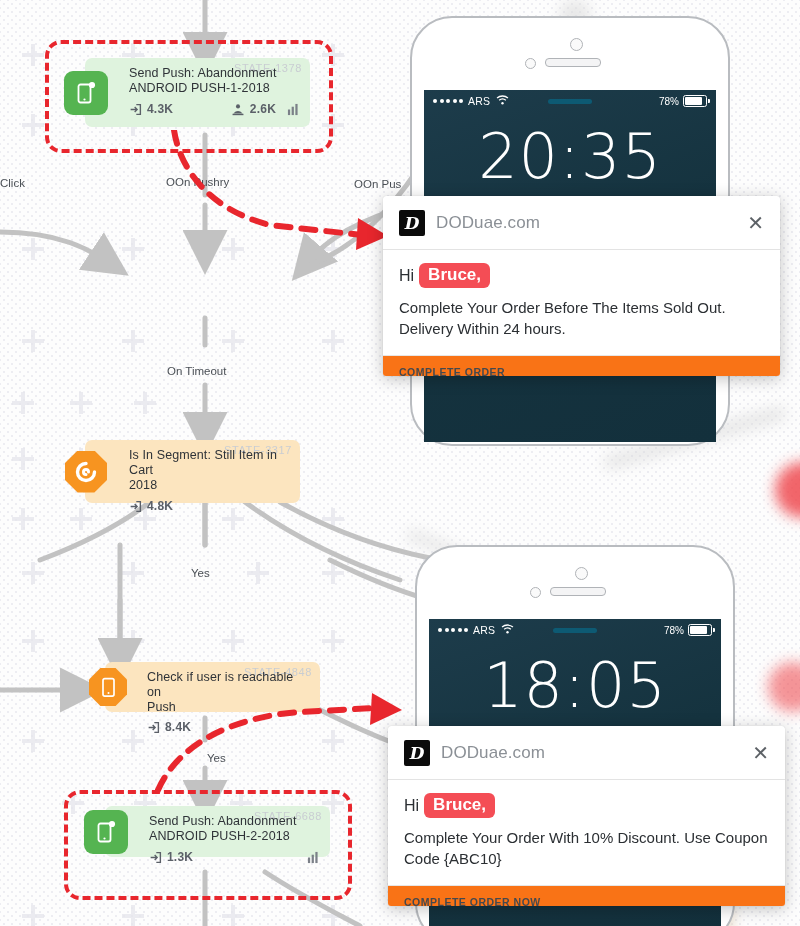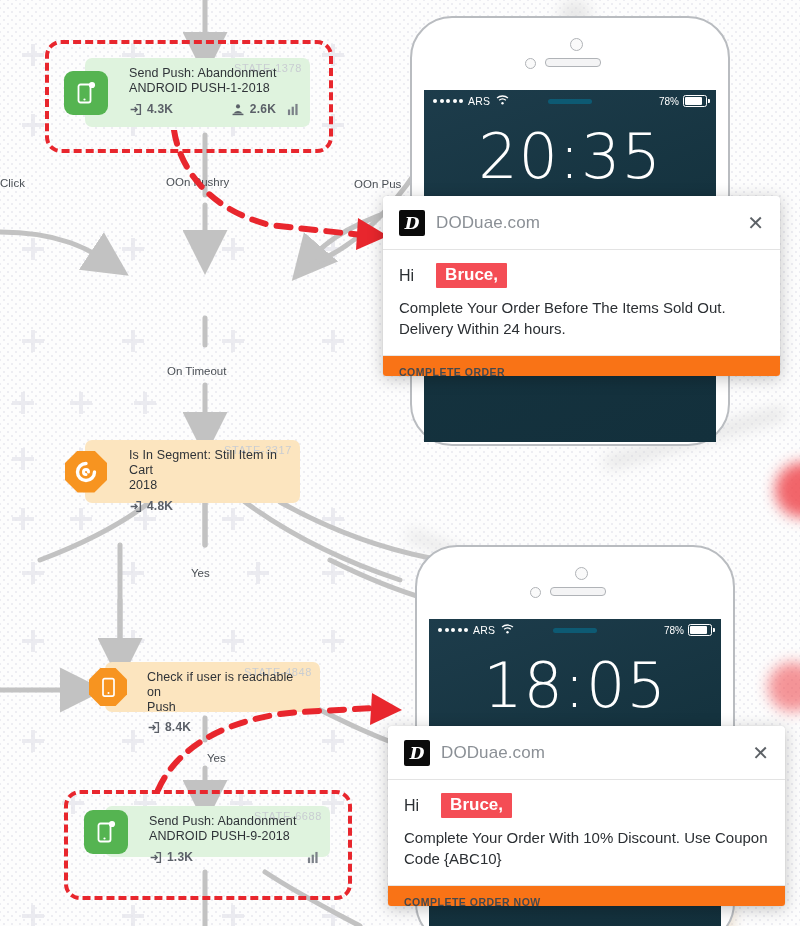--- a/index.html
+++ b/index.html
@@ -148,24 +148,24 @@
     color:#fff;font-size:17px;font-style:italic;font-weight:700;
     font-family:"DejaVu Serif", serif;line-height:1;
   }
   .brandname{
     margin-left:11px;font-size:17px;color:#8b9096;letter-spacing:.1px;
   }
   .notif-close{
     margin-left:auto;color:#5c6166;font-size:20px;line-height:1;cursor:pointer;
   }
   .notif-body{padding:13px 16px 16px 16px;}
-  .greet{font-size:16px;color:#2b2f33;display:flex;align-items:center;gap:22px;}
+  .greet{font-size:16px;color:#2b2f33;display:flex;align-items:center;gap:5px;}
   .greet .name{
     background:#f44d55;color:#fff;font-weight:700;font-size:17px;
-    padding:2px 9px 3px 9px;border-radius:1px;
+    padding:2px 9px 3px 9px;border-radius:6px;
   }
   .notif-msg{
     margin-top:9px;font-size:15px;line-height:21px;color:#2b2f33;
   }
   .notif-cta{
     background:#f97316;padding:10px 16px 11px 16px;
     font-size:10.5px;font-weight:700;color:#45494e;letter-spacing:.5px;
     border-top:1px solid #e6e6e6;cursor:pointer;
   }
   
@@ -370,21 +370,21 @@
           <rect x="2.5" y="3.5" width="12" height="18" rx="2" fill="none" stroke="#fff" stroke-width="1.8"></rect>
           <circle cx="8.5" cy="18.5" r="1.1" fill="#fff"></circle>
           <circle cx="16" cy="4" r="3.1" fill="#fff"></circle>
         </svg>
       </div>
     </div>
     <div class="body">
       <div class="stateid">STATE-6688</div>
       <div class="title">
         <div>Send Push: Abandonment</div>
-        <div>ANDROID PUSH-9-2018</div>
+        <div>ANDROID PUSH-2-2018</div>
       </div>
       <div class="stats">
         <svg width="13" height="13" viewBox="0 0 16 16">
           <path d="M9 2 H14 V14 H9" fill="none" stroke="#5b6068" stroke-width="1.7"></path>
           <path d="M2 8 H10 M7 5 L10 8 L7 11" fill="none" stroke="#5b6068" stroke-width="1.7"></path>
         </svg>
         <span class="num">1.3K</span>
         <span class="sp"></span>
         <svg width="13" height="13" viewBox="0 0 14 14">
           <rect x="1" y="7" width="2.4" height="6" fill="#7b8088"></rect>

